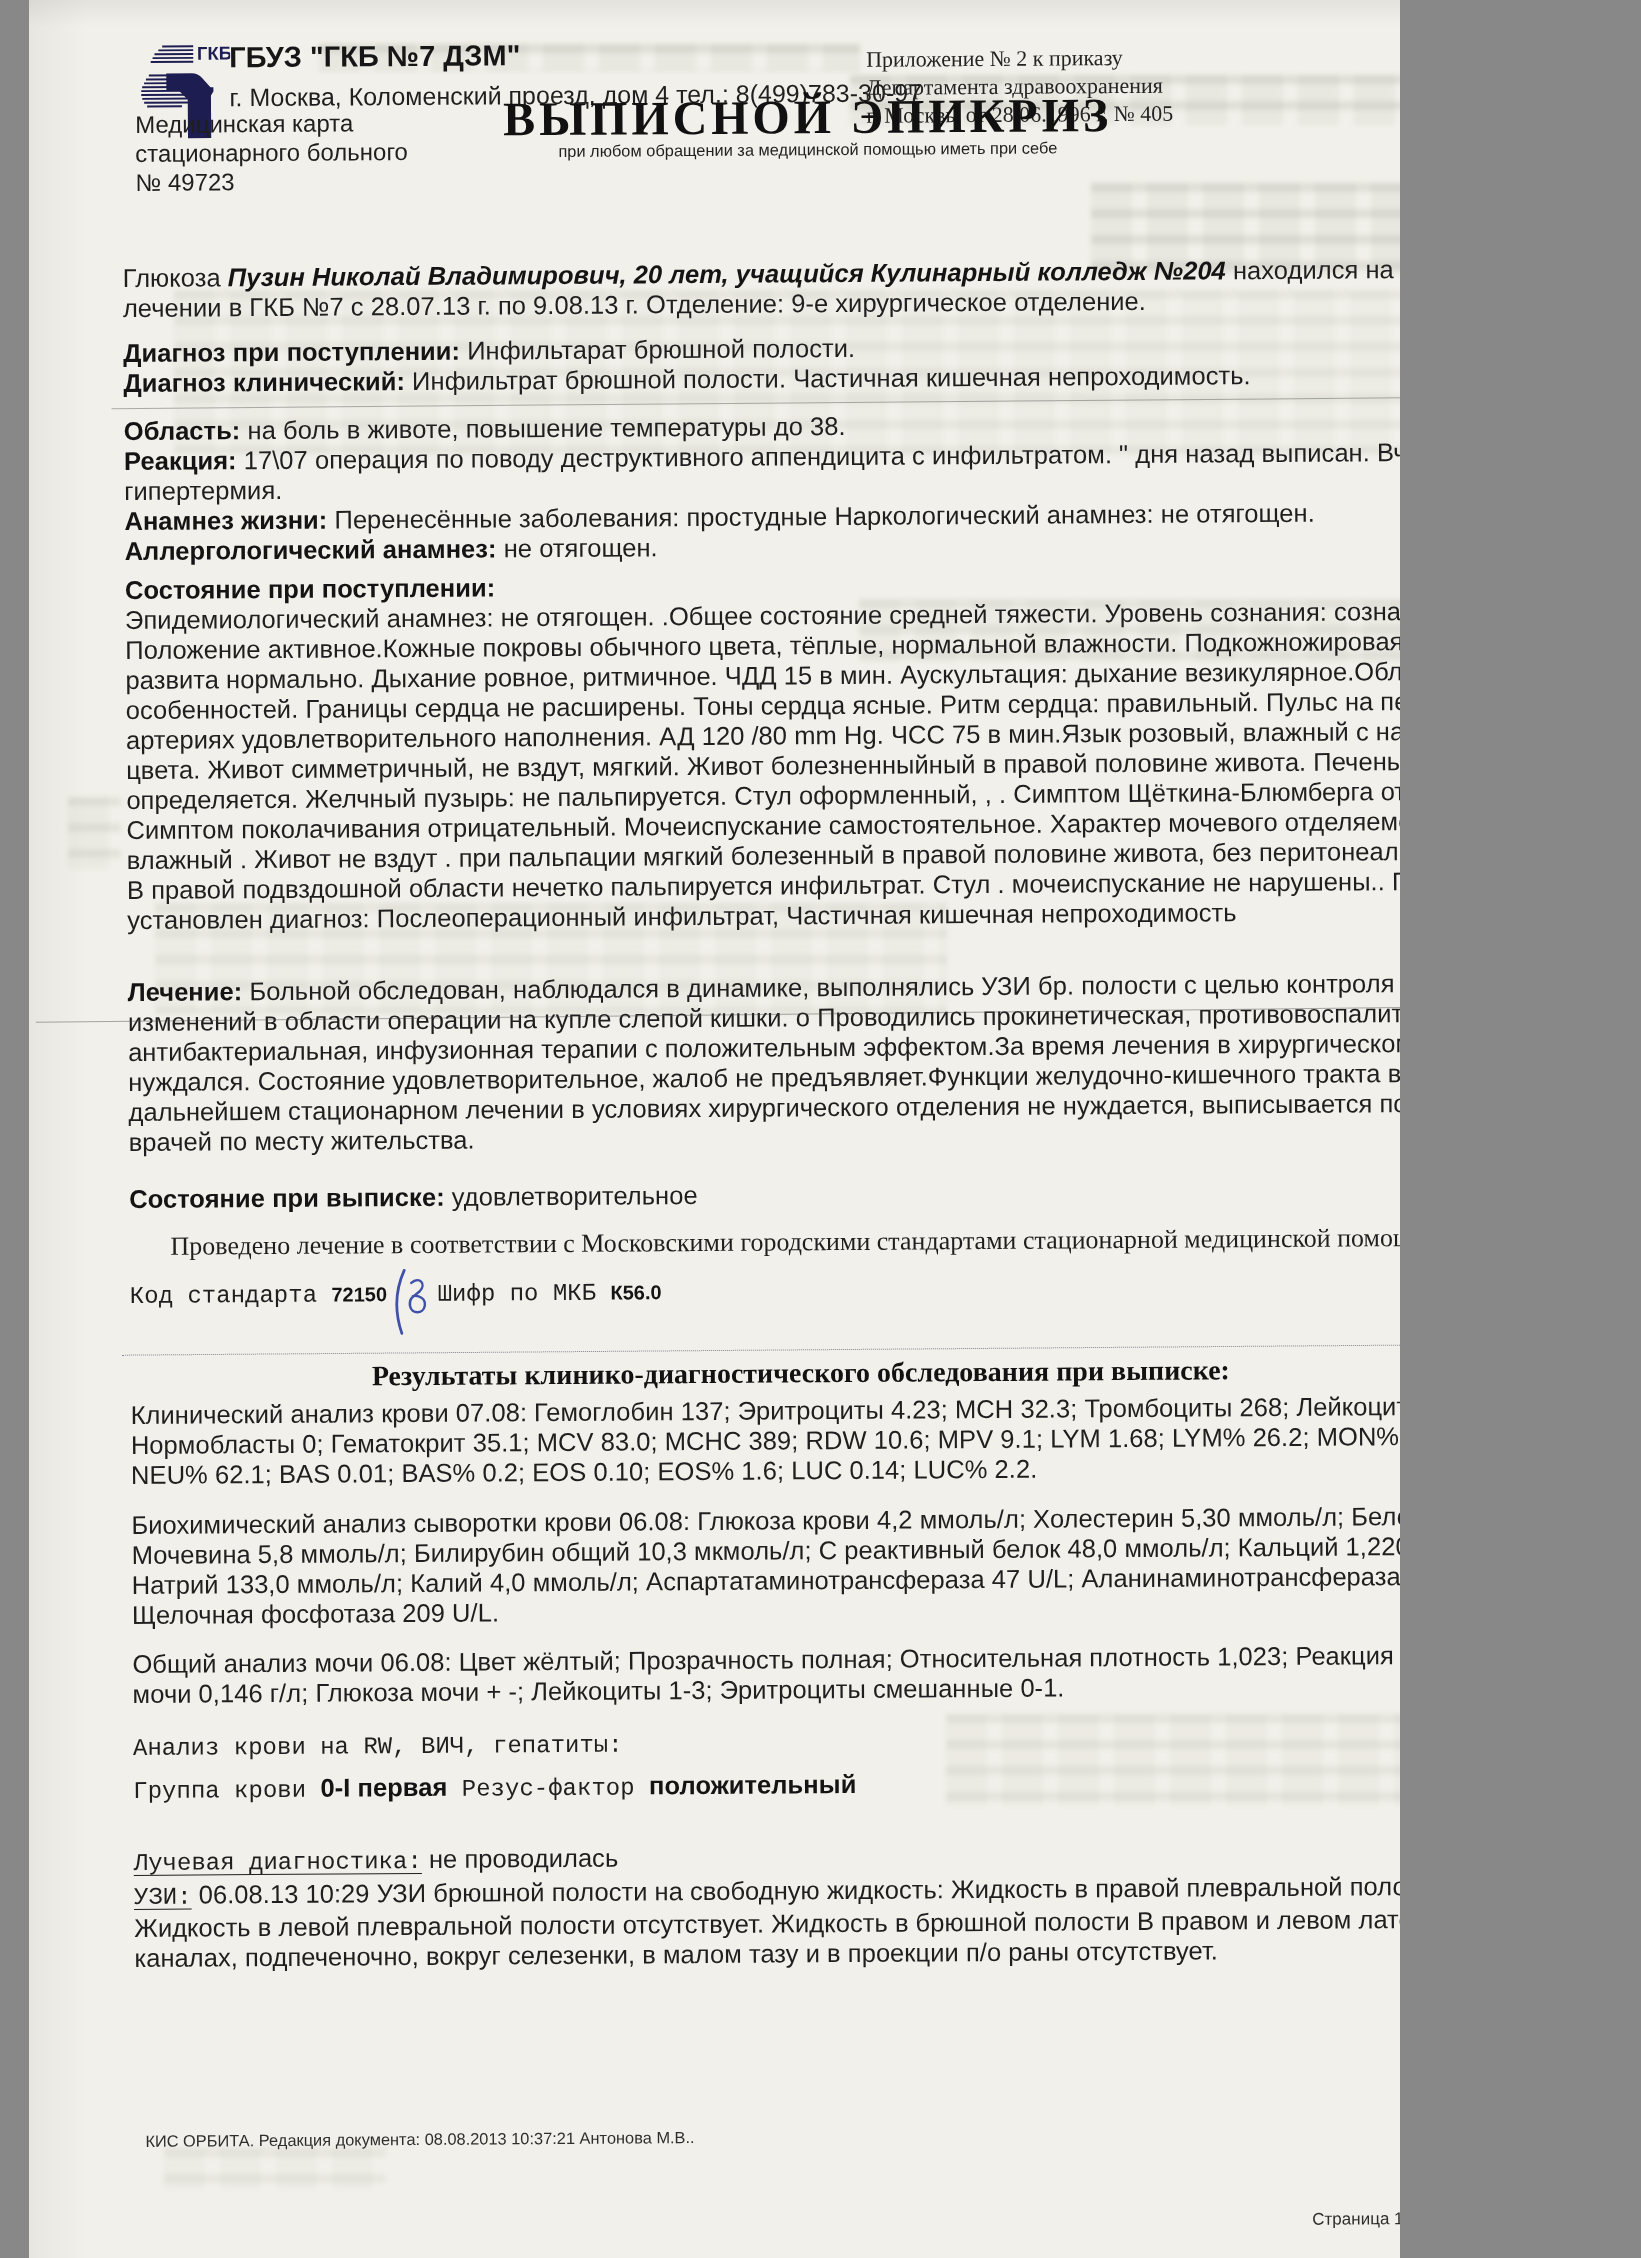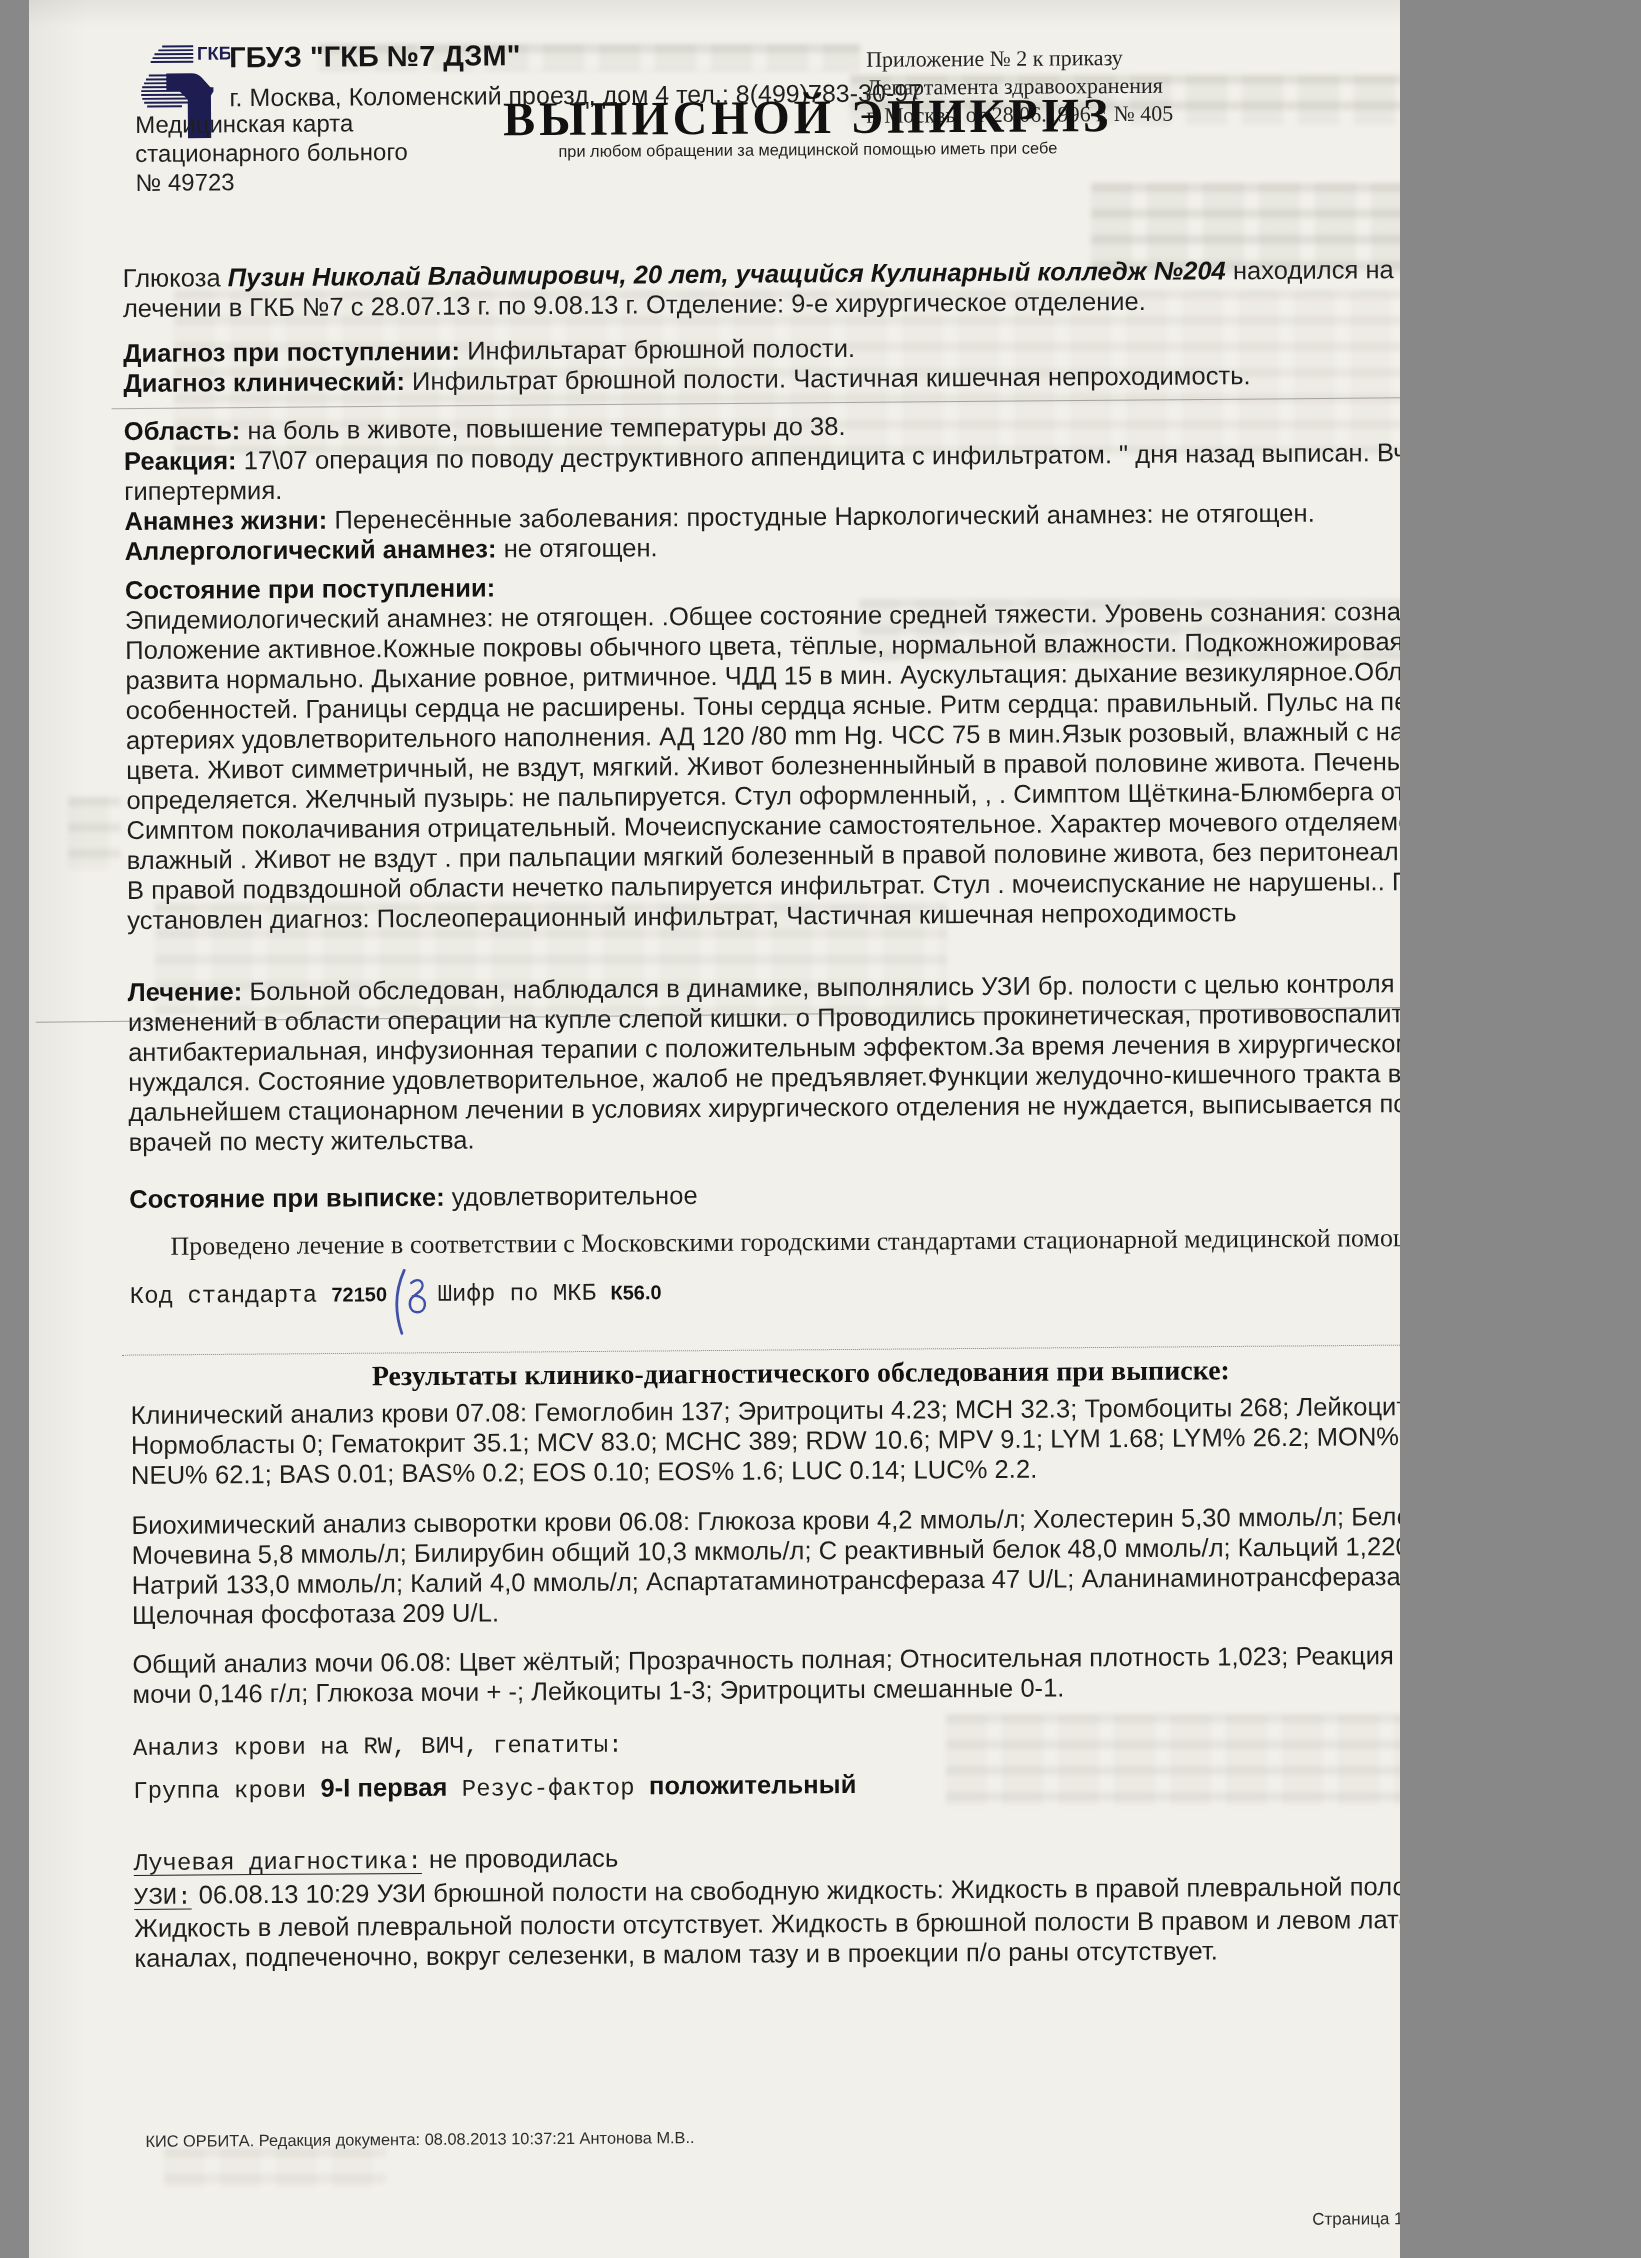--- a/index.html
+++ b/index.html
@@ -158,21 +158,21 @@
         </svg><span> Шифр по МКБ </span><span class="b">К56.0</span></p>
 
     <div class="dotline"></div>
 
     <p class="res-head">Результаты клинико-диагностического обследования при выписке:</p>
     <p class="blood">Клинический анализ крови 07.08: Гемоглобин 137; Эритроциты 4.23; MCH 32.3; Тромбоциты 268; Лейкоциты 6.40; Нормобласты 0; Гематокрит 35.1; MCV 83.0; MCHC 389; RDW 10.6; MPV 9.1; LYM 1.68; LYM% 26.2; MON% 7.7; NEU 0.49; NEU% 62.1; BAS 0.01; BAS% 0.2; EOS 0.10; EOS% 1.6; LUC 0.14; LUC% 2.2.</p>
     <p class="biochem">Биохимический анализ сыворотки крови 06.08: Глюкоза крови 4,2 ммоль/л; Холестерин 5,30 ммоль/л; Белок общий 87 г/л; Мочевина 5,8 ммоль/л; Билирубин общий 10,3 мкмоль/л; С реактивный белок 48,0 ммоль/л; Кальций 1,220 ммоль/л; Натрий 133,0 ммоль/л; Калий 4,0 ммоль/л; Аспартатаминотрансфераза 47 U/L; Аланинаминотрансфераза 54 U/L; Щелочная фосфотаза 209 U/L.</p>
     <p class="urine">Общий анализ мочи 06.08: Цвет жёлтый; Прозрачность полная; Относительная плотность 1,023; Реакция кислая; Белок мочи 0,146 г/л; Глюкоза мочи + -; Лейкоциты 1-3; Эритроциты смешанные 0-1.</p>
 
     <p class="mono rw">Анализ крови на RW, ВИЧ, гепатиты:</p>
-    <p class="mono group"><span>Группа крови </span><span class="b" style="font-family:'Liberation Sans',sans-serif;">9-I первая</span><span> Резус-фактор </span><span class="b" style="font-family:'Liberation Sans',sans-serif;">положительный</span></p>
+    <p class="mono group"><span>Группа крови </span><span class="b" style="font-family:'Liberation Sans',sans-serif;">0-I первая</span><span> Резус-фактор </span><span class="b" style="font-family:'Liberation Sans',sans-serif;">положительный</span></p>
 
     <p class="radiology"><span class="mono u">Лучевая диагностика:</span><span> не проводилась</span></p>
     <p class="uzi"><span class="mono u">УЗИ:</span><span>  06.08.13 10:29  УЗИ брюшной полости на свободную жидкость: Жидкость в правой плевральной полости отсутствует. Жидкость в левой плевральной полости отсутствует. Жидкость в брюшной полости В правом и левом латеральных каналах, подпеченочно, вокруг селезенки, в малом тазу и в проекции п/о раны отсутствует.</span></p>
 
     <div class="footnote">КИС ОРБИТА. Редакция документа: 08.08.2013 10:37:21 Антонова М.В..</div>
     <div class="pagenum">Страница 1 из 7</div>
   </div>
 </div>
 
 

